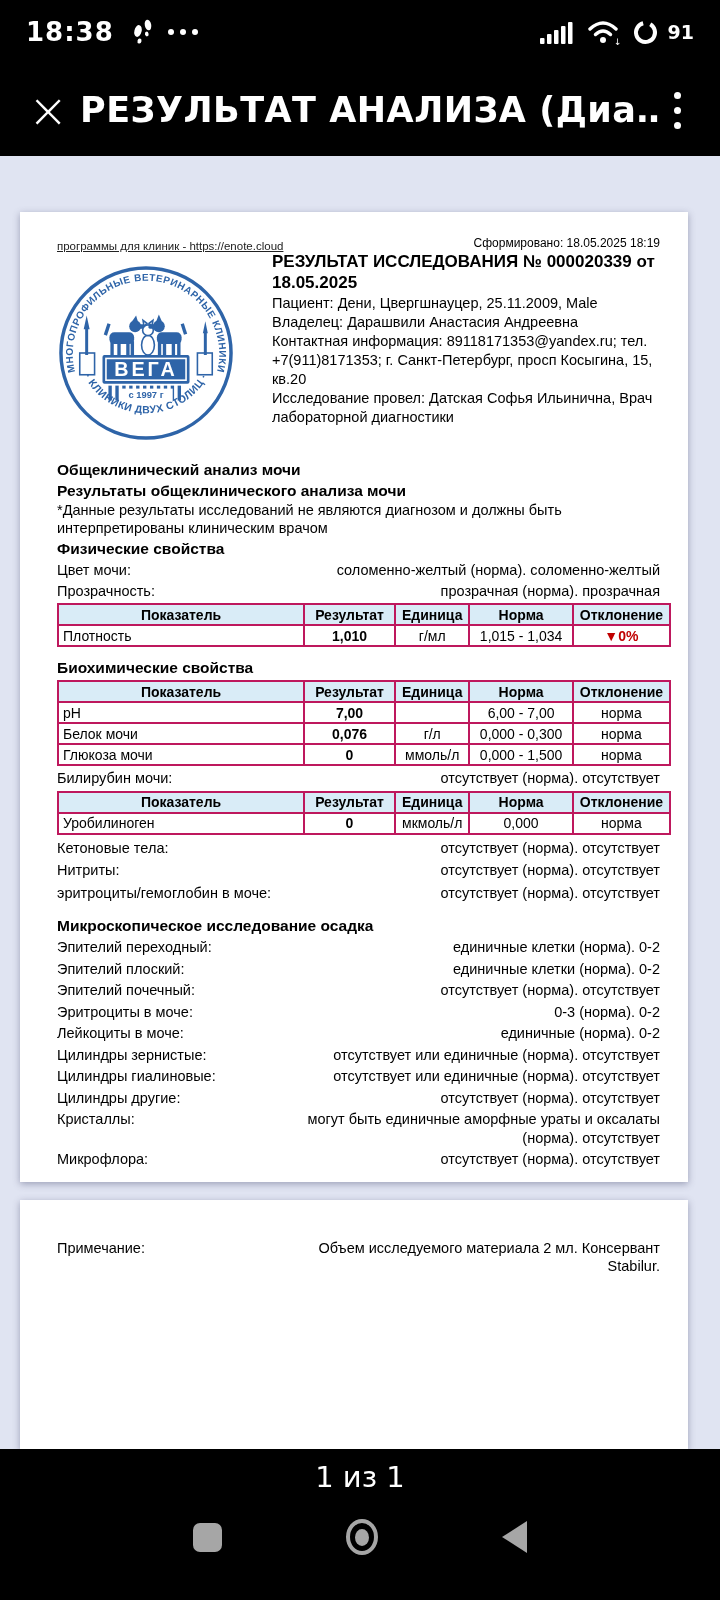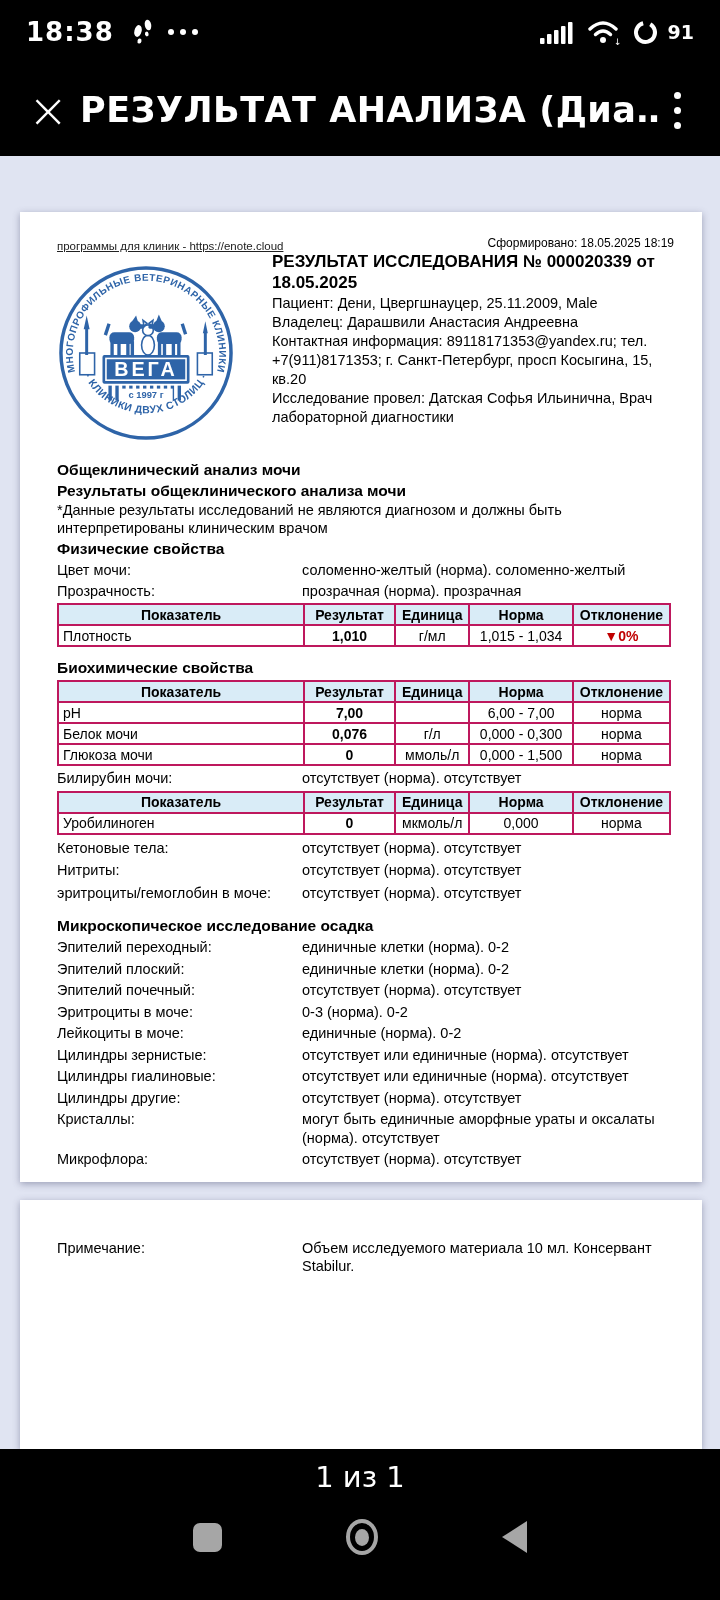--- a/index.html
+++ b/index.html
@@ -17,42 +17,42 @@
 
   
   .app-header{height:92px;display:flex;align-items:center;padding:0 28px;color:#fff;}
   .hdr-close{font-size:48px;font-weight:200;line-height:1;cursor:default;width:52px;}
   .hdr-title{flex:1;text-align:center;font-size:35px;font-weight:bold;letter-spacing:.5px;
              white-space:nowrap;overflow:hidden;}
   .hdr-menu{width:30px;display:flex;flex-direction:column;align-items:center;gap:8px;}
   .hdr-menu i{width:7px;height:7px;border-radius:50%;background:#fff;display:block;}
 
   
-  .viewer{height:1293px;background:#e0e4f2;overflow:hidden;padding:56px 18px 0 20px;box-sizing:border-box;}
+  .viewer{height:1293px;background:#e0e4f2;overflow:hidden;padding:56px 32px 0 20px;box-sizing:border-box;}
   .page{background:#fff;box-shadow:0 2px 7px rgba(70,75,110,.45);box-sizing:border-box;
         font-family:"Liberation Sans",sans-serif;color:#000;}
   .page1{height:970px;padding:24px 28px 0 37px;overflow:hidden;}
   .page2{height:249px;margin-top:18px;padding:36px 28px 0 37px;overflow:hidden;}
 
   .doc-head{display:flex;}
   .head-left{width:215px;flex-shrink:0;}
   .enote-link{font-size:11.5px;color:#222;text-decoration:underline;white-space:nowrap;}
   .logo-wrap{margin:10px 0 0 0;}
   .head-right{flex:1;}
   .generated{font-size:12px;text-align:right;margin-bottom:1px;}
   .doc-title{font-size:17px;font-weight:bold;line-height:21px;margin-bottom:1px;}
   .info{font-size:14.5px;line-height:19px;}
 
   .sec-h{font-size:15.5px;font-weight:bold;line-height:19px;margin:11px 0 2px;}
   .sec-h.tight{margin-top:0;}
   .disclaimer{font-size:14.5px;line-height:17.5px;max-width:505px;}
 
   .kv{display:flex;font-size:14.5px;line-height:18.5px;margin:2.5px 0;}
   .kv-label{width:245px;flex-shrink:0;}
-  .kv-value{flex:1;}
+  .kv-value{flex:1;text-align:right;}
 
   .tbl{display:table;width:612px;border-collapse:collapse;font-size:14px;margin:3px 0;}
   .trow{display:table-row;}
   .tc{display:table-cell;border:2px solid #be185d;height:21px;vertical-align:middle;
       padding:0 4px;text-align:center;box-sizing:border-box;}
   .th{background:#d9ecf7;font-weight:bold;}
   .c0{width:238px;text-align:left;}
   .c1{width:88px;}
   .c2{width:72px;}
   .c3{width:100px;}
@@ -391,21 +391,21 @@
             <span class="kv-label">Микрофлора:</span>
             <span class="kv-value">отсутствует (норма). отсутствует</span>
           </div>
 
         </div>
     </div>
 
     <div class="page page2">
       <div class="kv">
         <span class="kv-label">Примечание:</span>
-        <span class="kv-value" style="max-width:378px">Объем исследуемого материала 10 мл. Консервант Stabilur.</span>
+        <span class="kv-value" style="max-width:378px">Объем исследуемого материала 2 мл. Консервант Stabilur.</span>
       </div>
     </div>
   </div>
 
   <div class="bottom">
     <div class="pager">1 из 1</div>
     <div class="navbar">
       <span class="nav-recents"></span>
       <span class="nav-home">
           <i></i>

